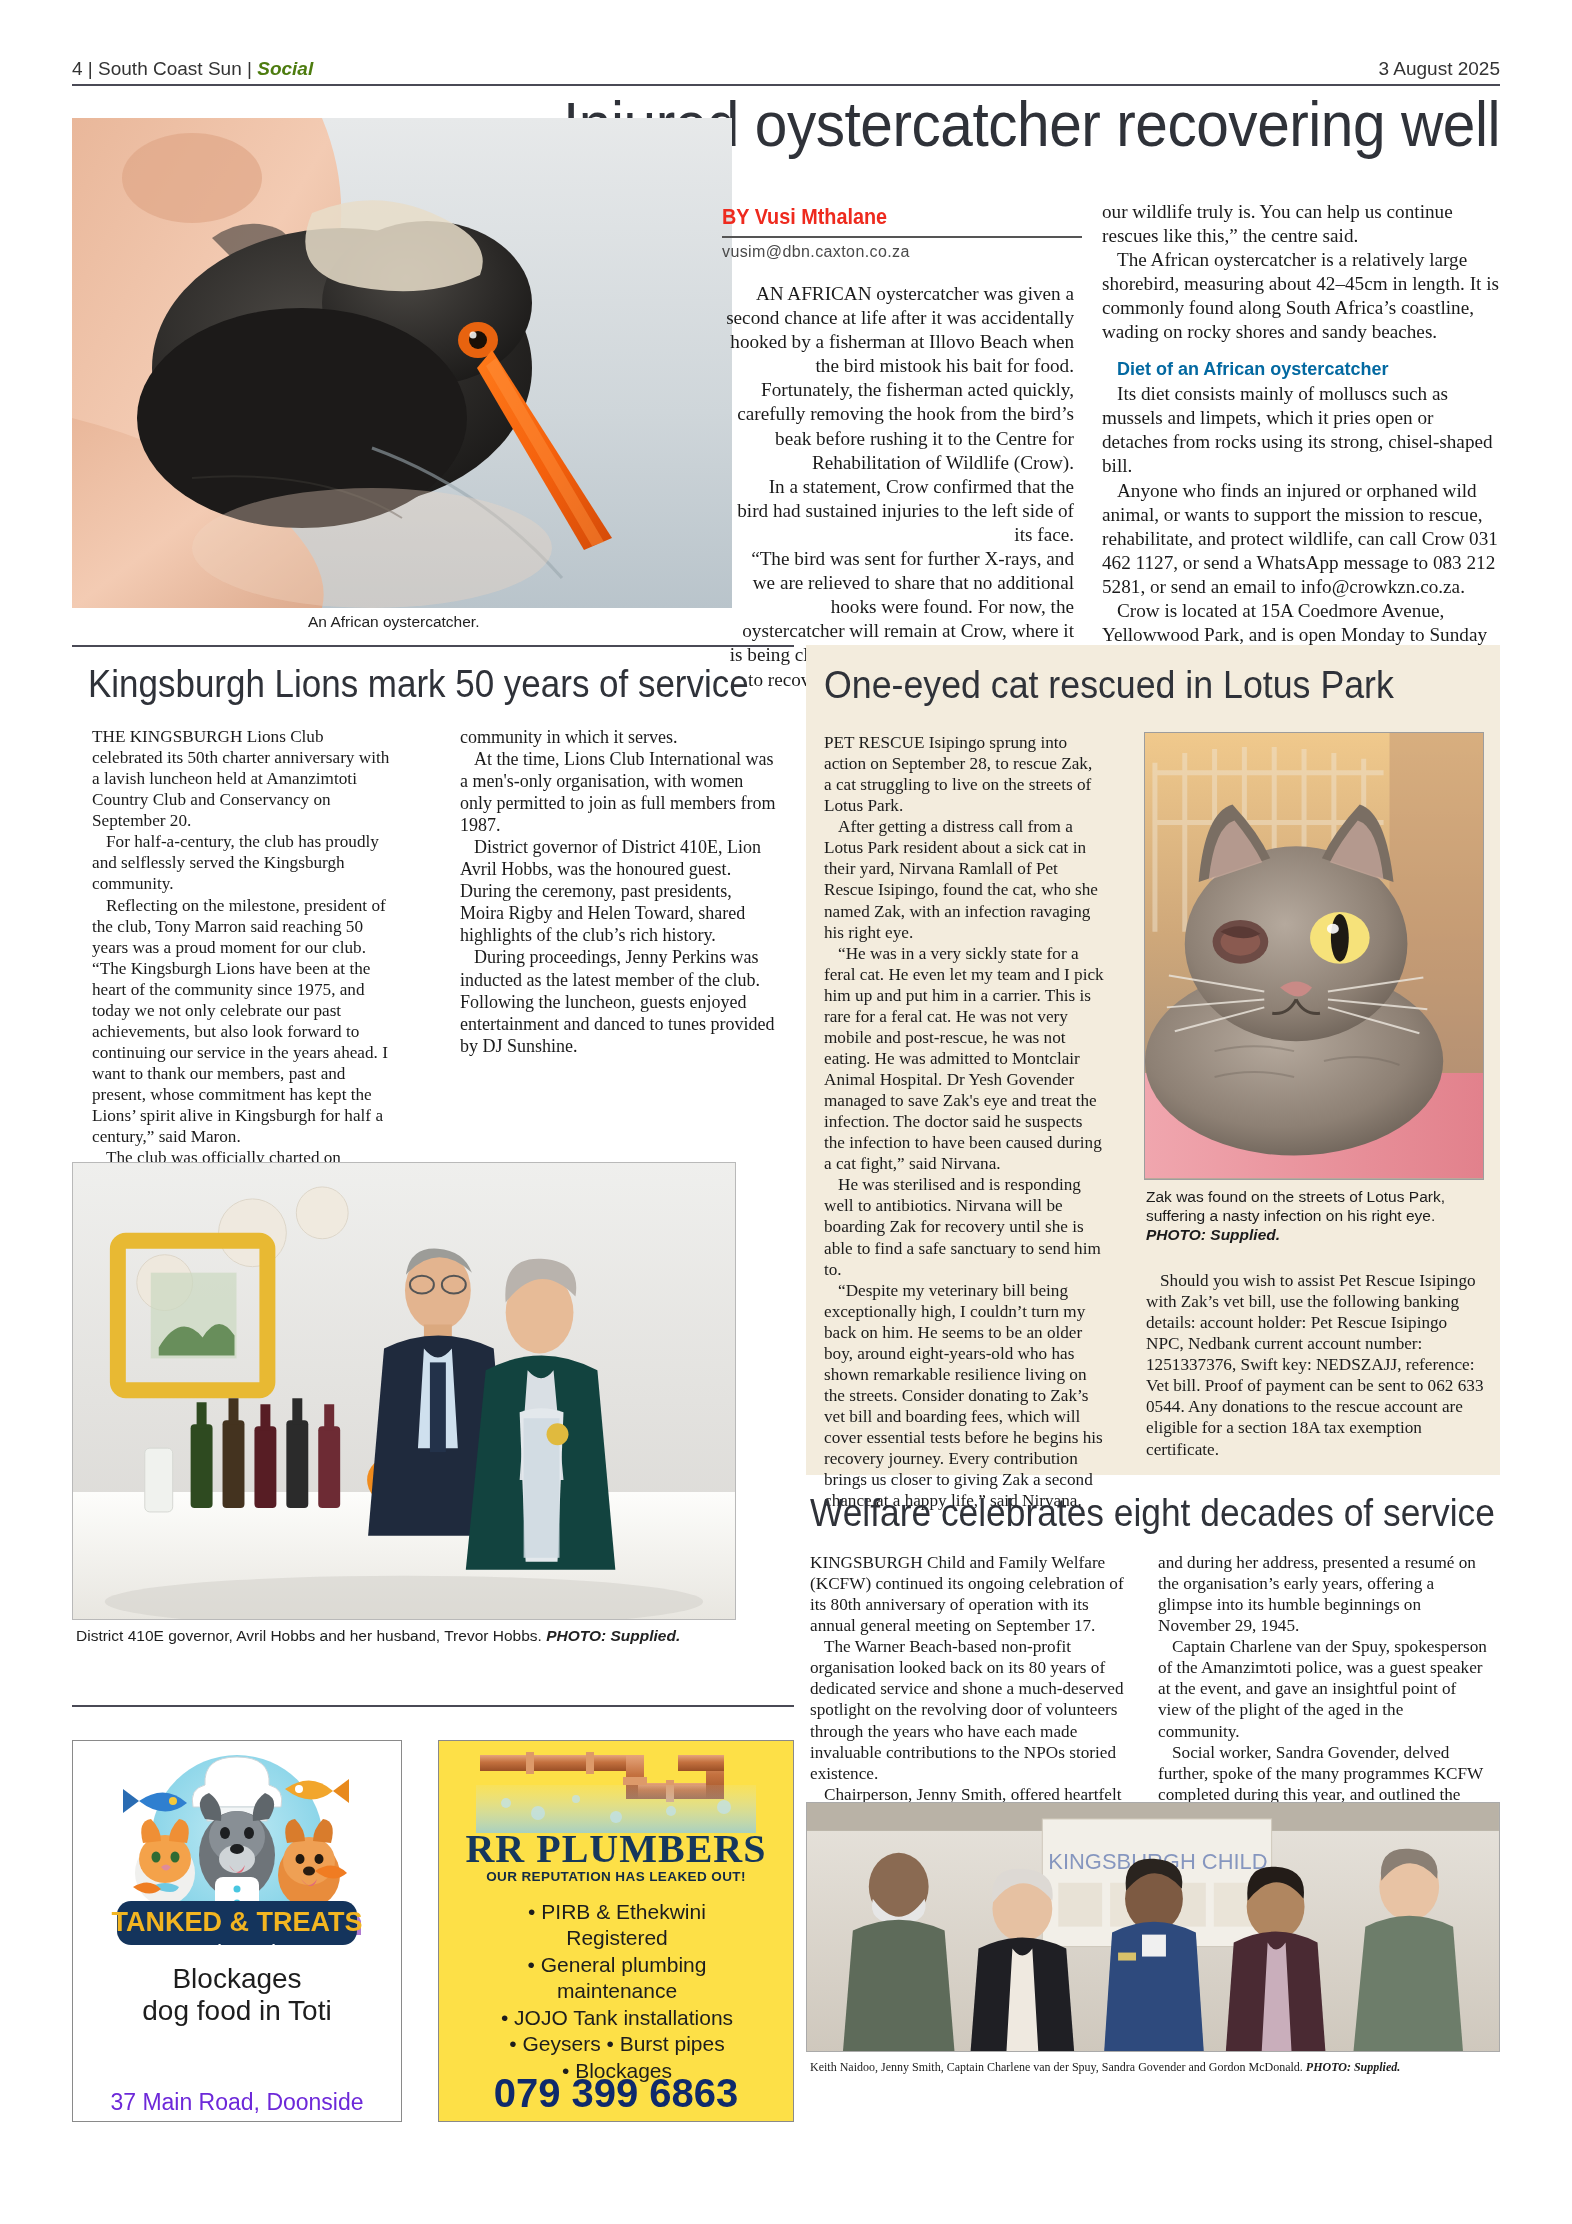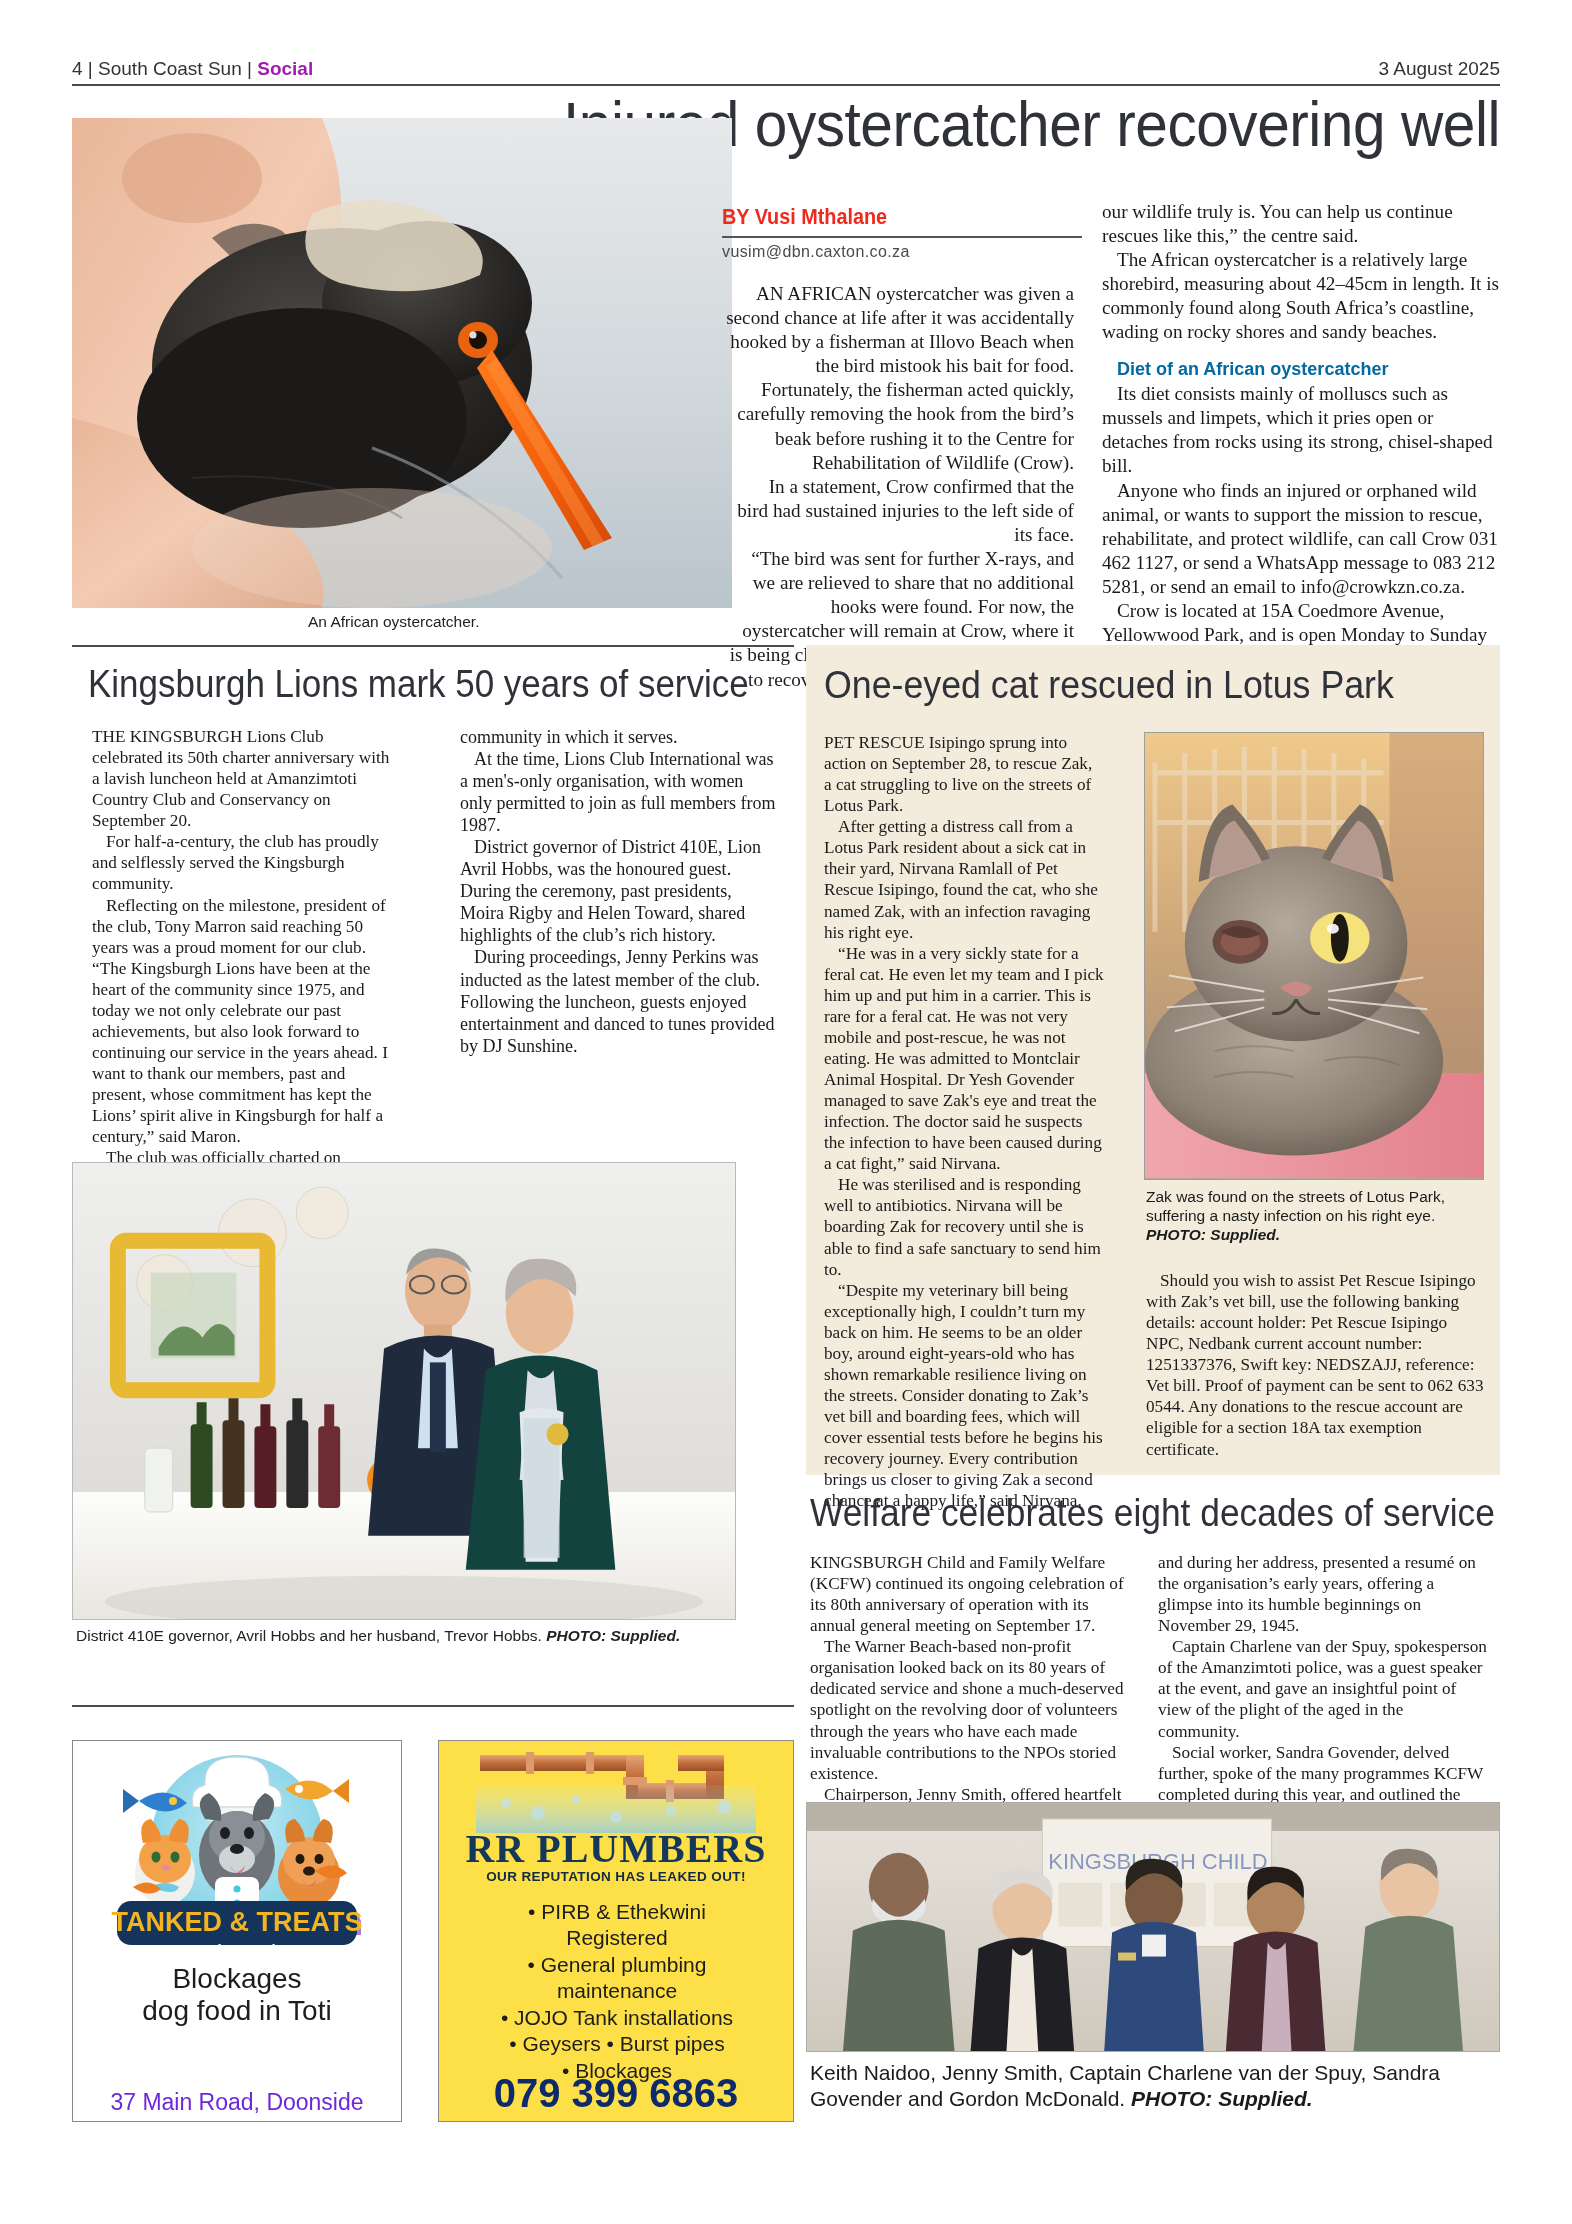--- a/index.html
+++ b/index.html
@@ -13,21 +13,21 @@
   }
   .page { position: absolute; left: 0; top: 0; width: 1572px; height: 2224px; }
 
   
   .masthead {
     position: absolute; left: 72px; top: 58px; width: 1428px;
     display: flex; justify-content: space-between; align-items: flex-end;
     font-family: "Liberation Sans", sans-serif;
     font-size: 19px; color: #333;
   }
-  .masthead .red { color: #a21caf; font-weight: bold; }
+  .masthead .red { color: #4d7c0f; font-style: italic; font-weight: bold; }
   .masthead-rule {
     position: absolute; left: 72px; top: 84px; width: 1428px; height: 2px;
     background: #4a4a55;
   }
 
   
   .lead-headline {
     position: absolute; left: 420px; top: 92px; width: 1080px;
     font-family: "Liberation Sans", sans-serif;
     font-weight: 400;
@@ -173,21 +173,21 @@
     font-size: 17.2px; line-height: 1.225;
   }
   .welfare-col-a p, .welfare-col-b p { text-indent: 14px; }
   .welfare-col-a p.noind, .welfare-col-b p.noind { text-indent: 0; }
   .welfare-photo {
     position: absolute; left: 806px; top: 1802px; width: 694px; height: 250px;
     overflow: hidden; background: #c6bcb0; border: 1px solid #aaa;
   }
   .welfare-caption {
     position: absolute; left: 810px; top: 2060px; width: 690px;
-    font-family: Liberation Sans, sans-serif; font-size: 21px;
+    font-family: Liberation Serif, serif; font-size: 12px;
     line-height: 1.22; color: #1b1b1b;
   }
   .welfare-caption i { font-style: italic; font-weight: bold; }
 
   
   .rule-ads {
     position: absolute; left: 72px; top: 1705px; width: 722px; height: 2px;
     background: #4a4a55;
   }
   .ad1 {

